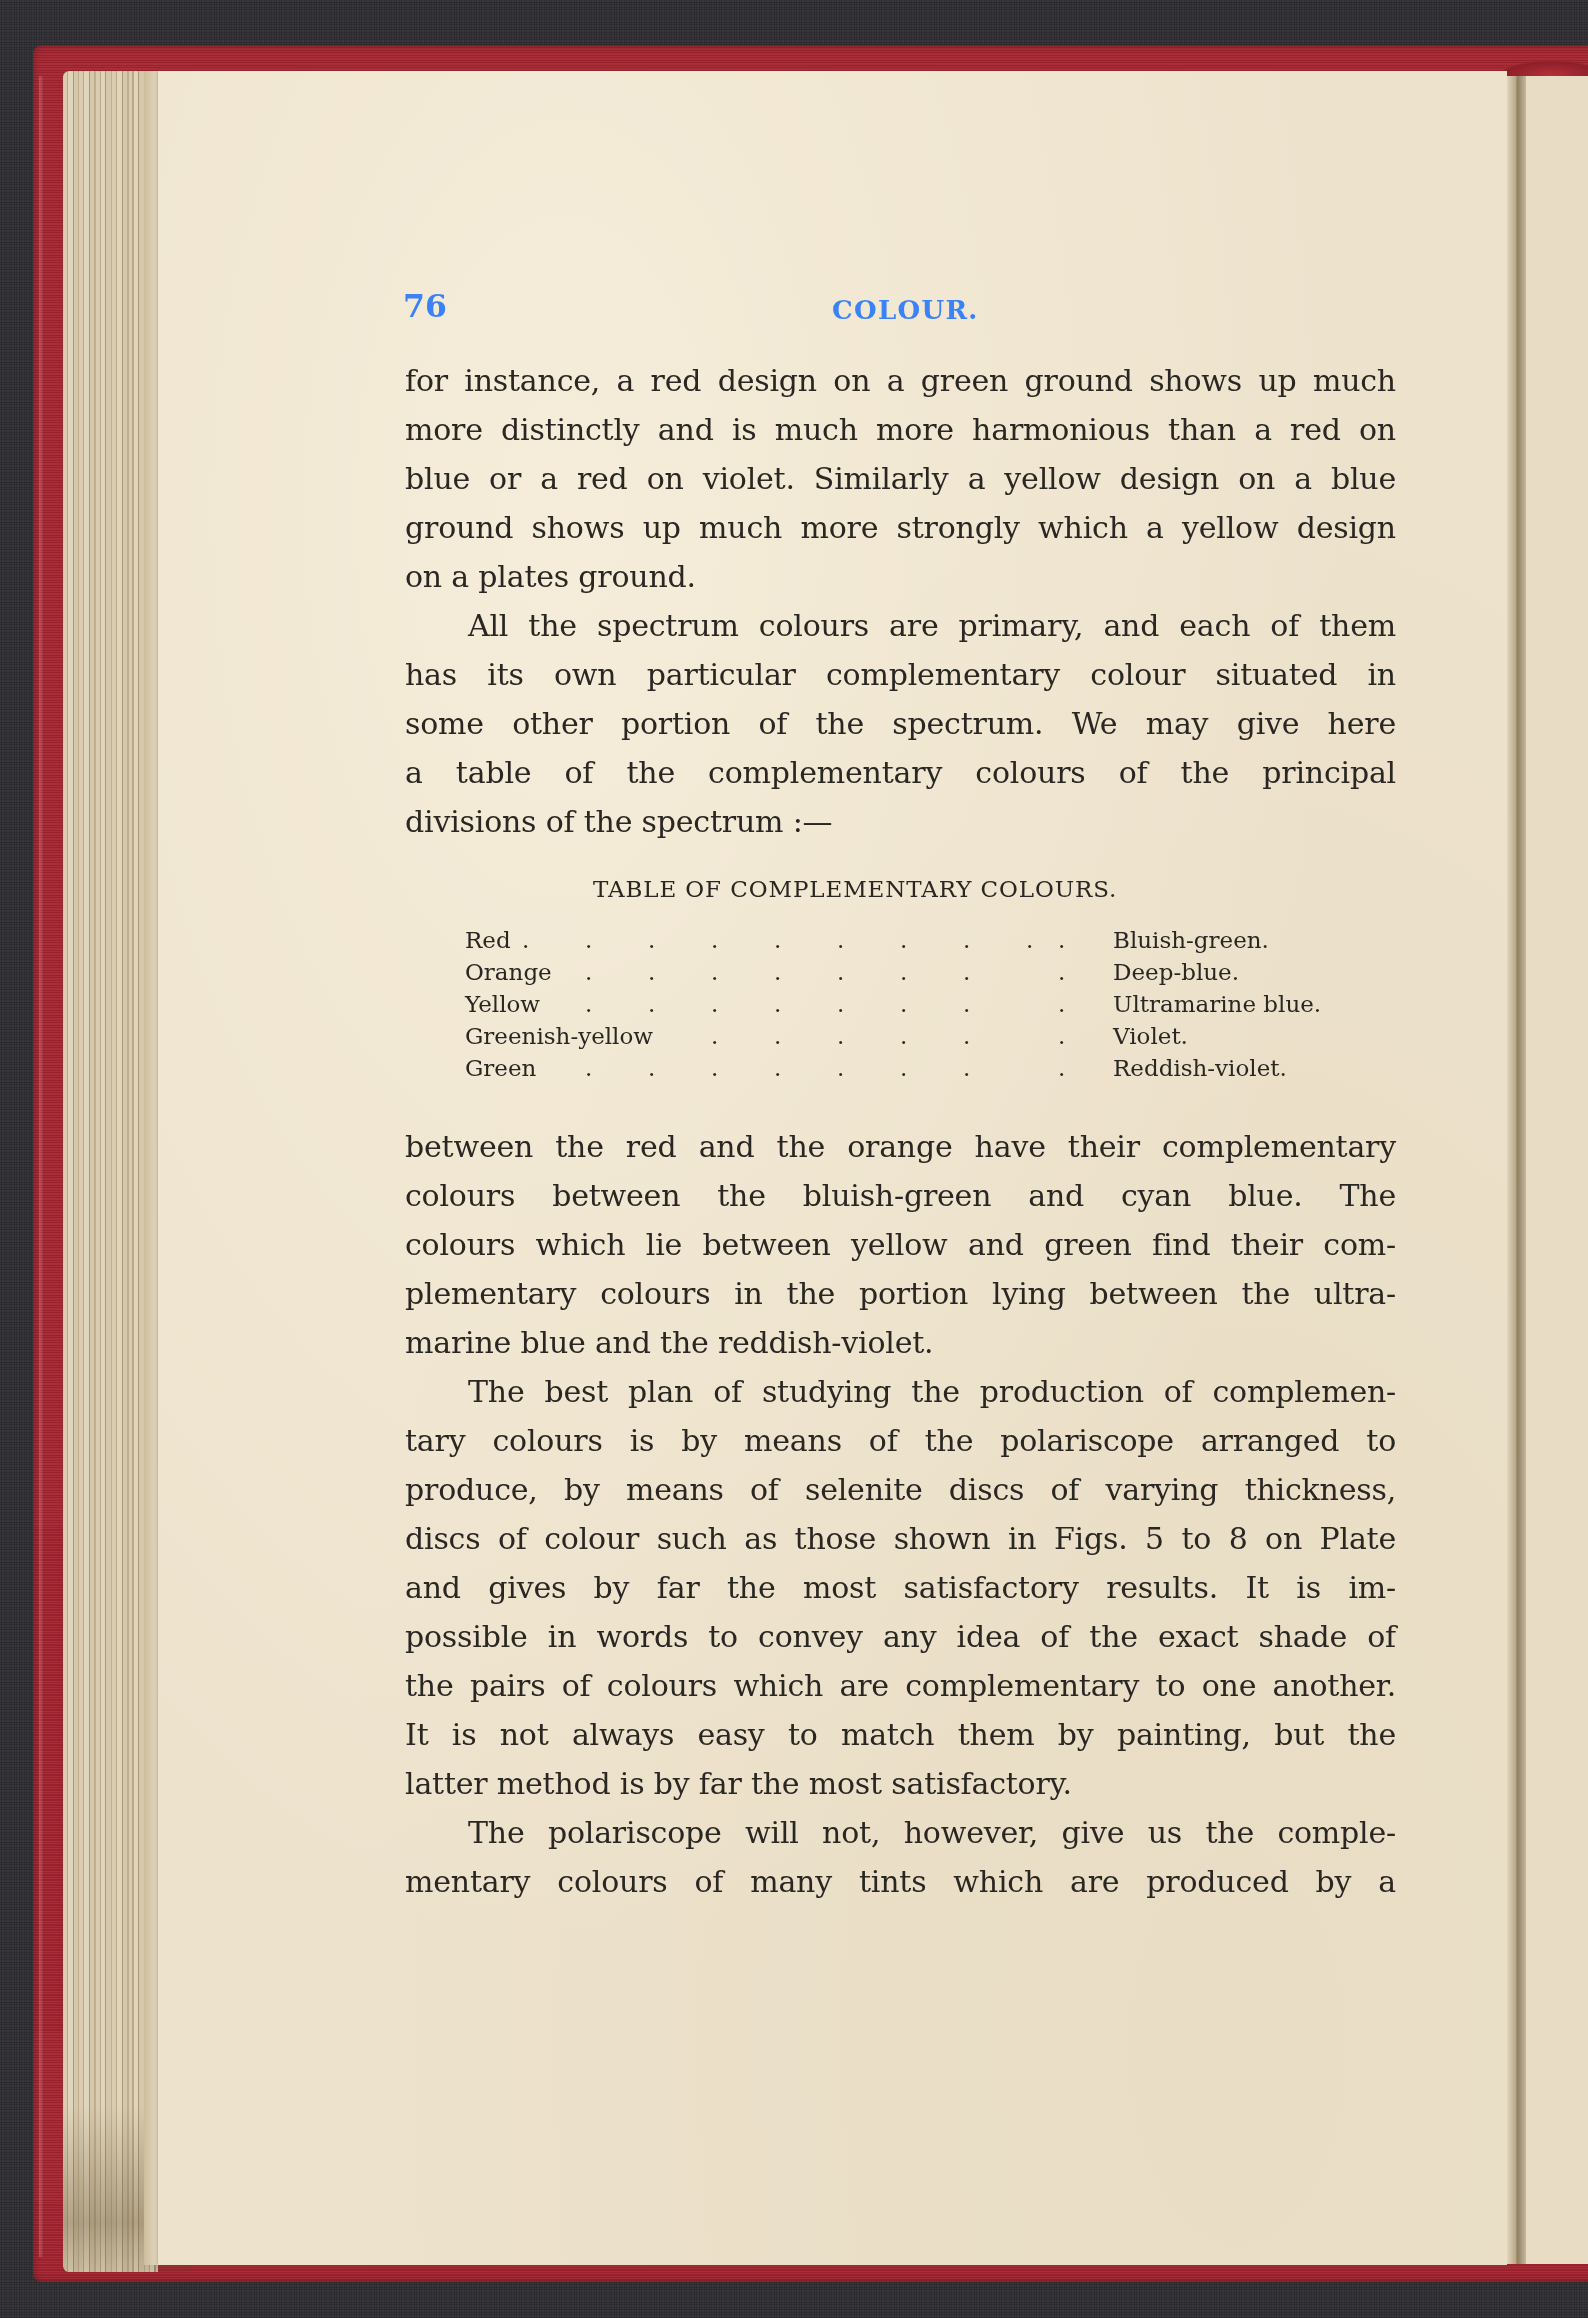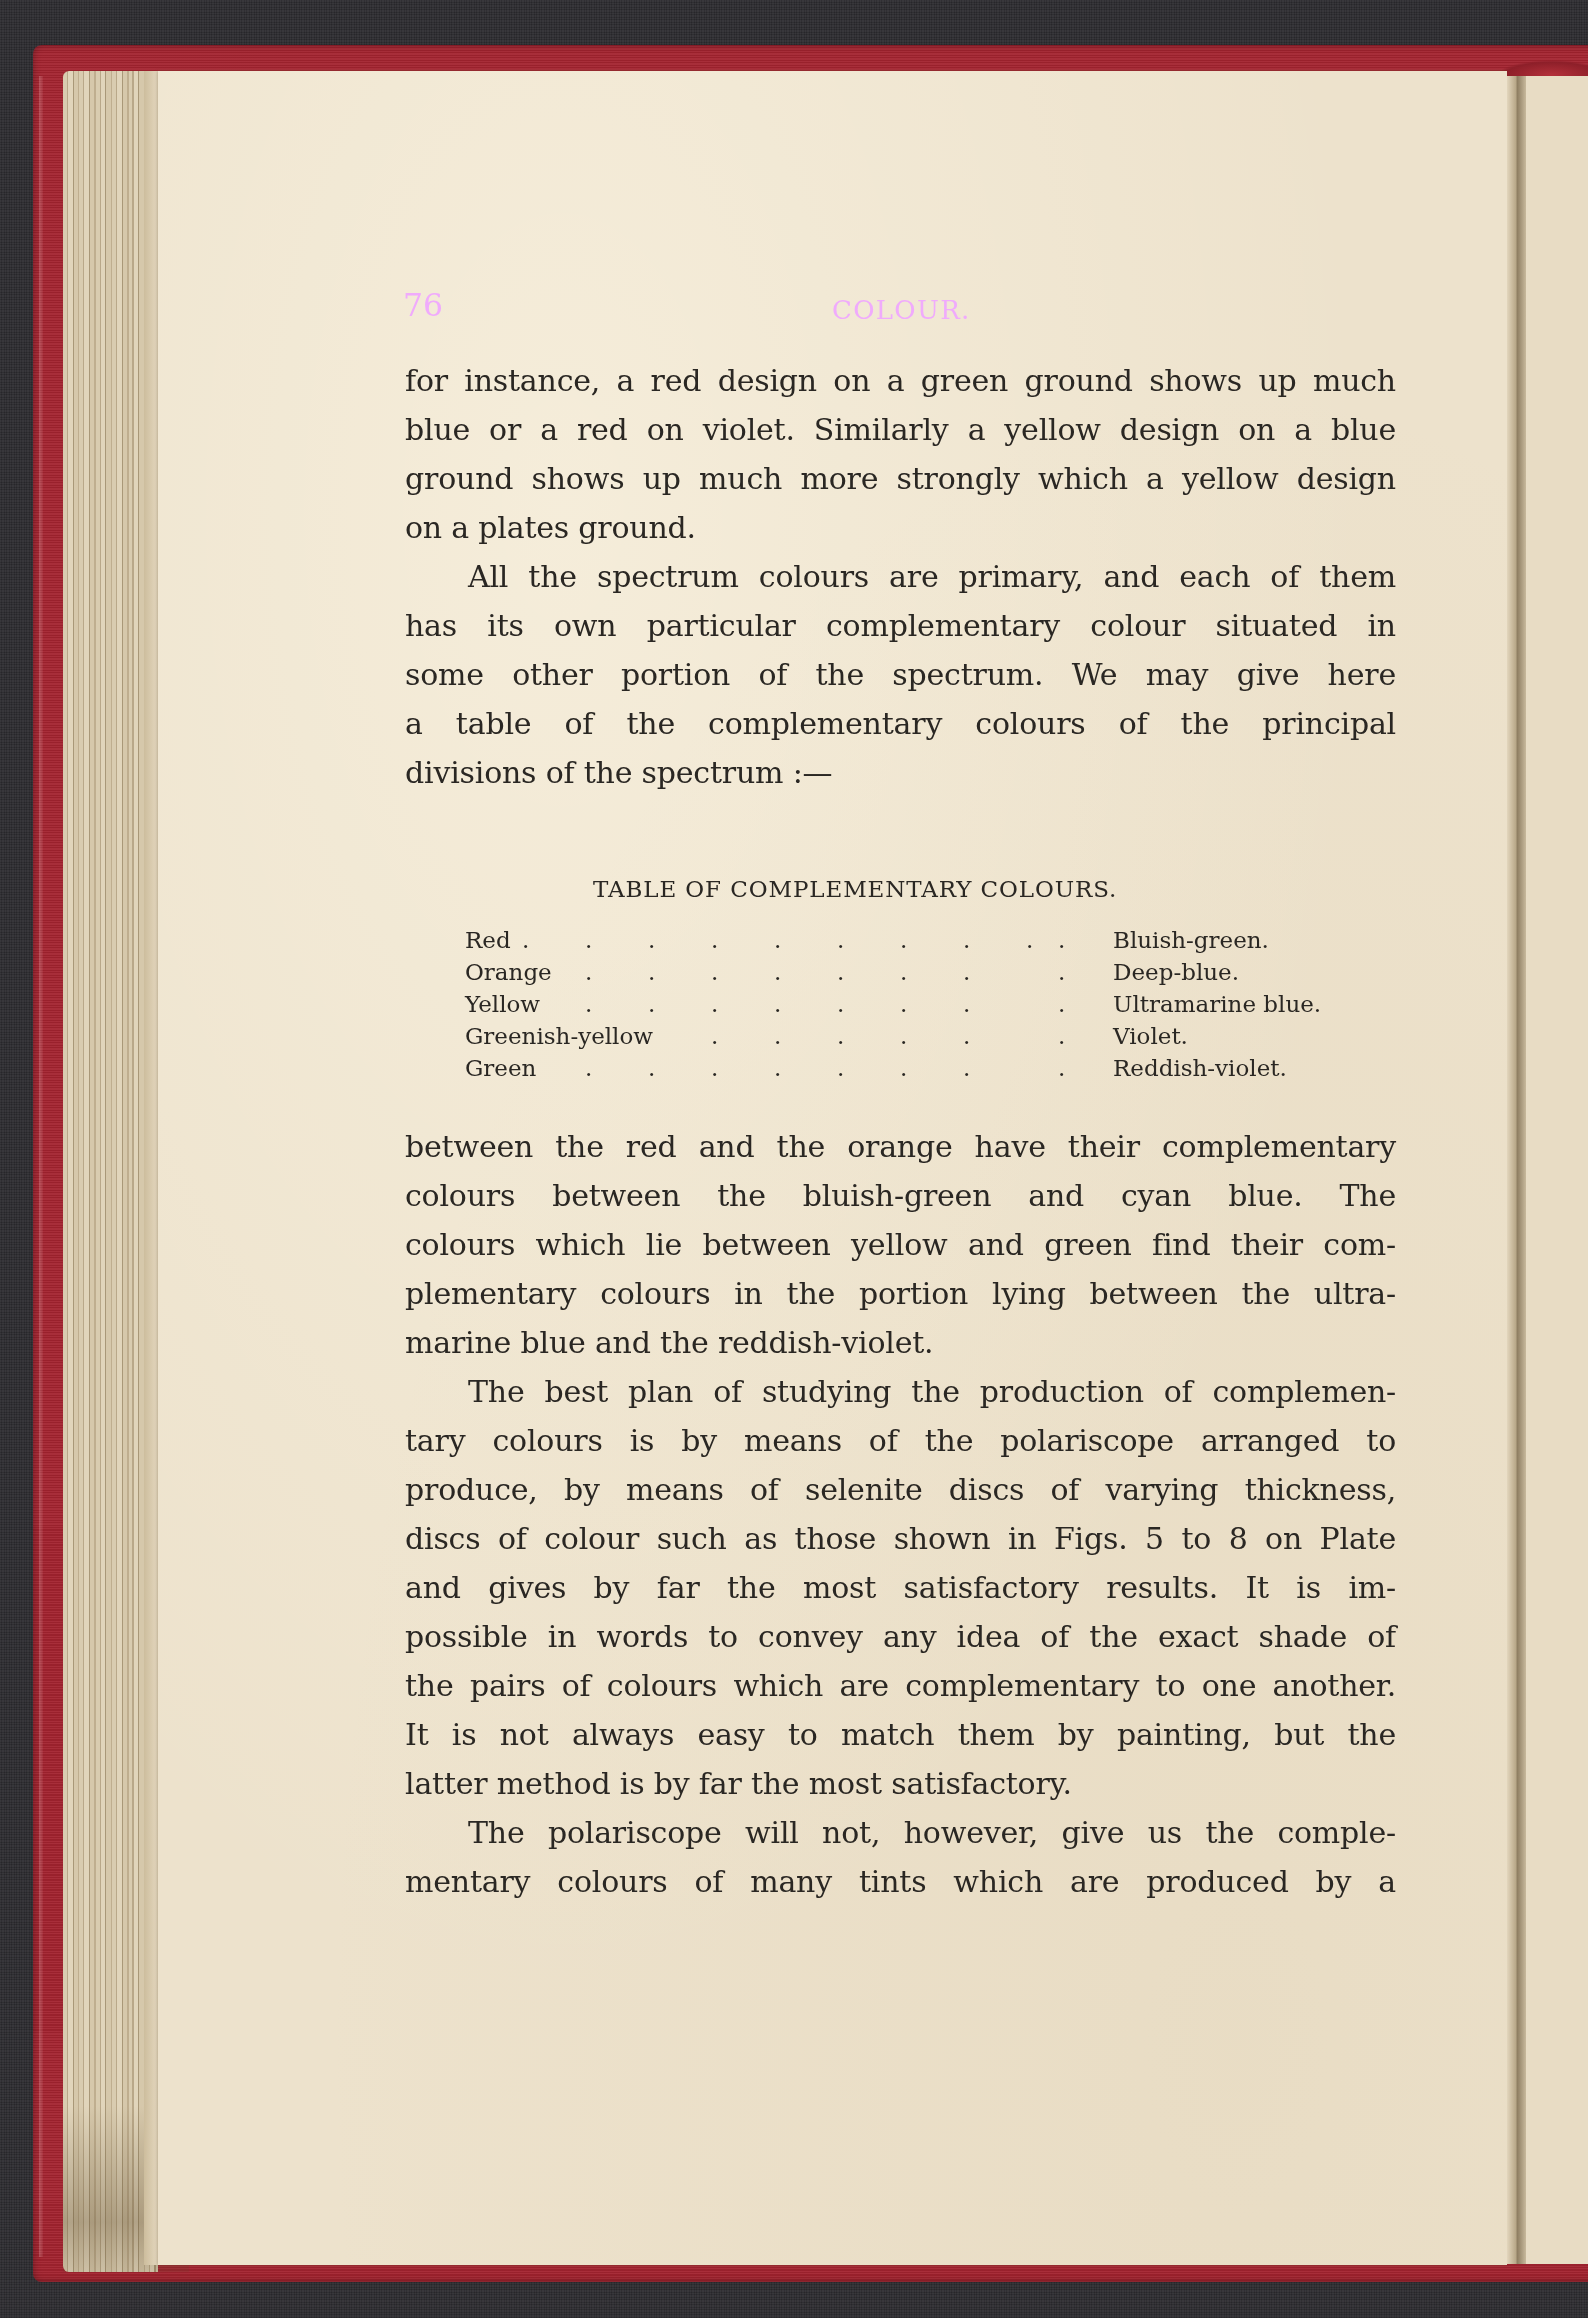--- a/index.html
+++ b/index.html
@@ -53,22 +53,23 @@
     background:linear-gradient(90deg, #e3d6bd 0%, #b9a98a 45%, #8f7f63 55%, #c8b99c 100%);
   }
   .next-page {
     position:absolute; left:1526px; top:76px; width:63px; height:2188px;
     background:#e8dcc4;
   }
   .top-fray { position:absolute; left:1497px; top:60px; width:91px; height:25px;
     background:radial-gradient(ellipse at 60% 60%, #b3303a 0%, #8d1f29 60%, rgba(0,0,0,0) 70%); }
 
   .text {
-    position:absolute; color:#f0abfc;
+    position:absolute; color:#3b82f6;
     font-family:"DejaVu Serif", serif;
+    font-weight:bold;
   }
   .folio { left:403px; top:287px; font-size:31.5px; }
   .running-head { left:832px; top:295px; font-size:26px; letter-spacing:1.3px; }
 
   .body {
     position:absolute; left:405px; width:991px; top:356px;
     font-size:30px; line-height:49px; color:#2a2723;
     letter-spacing:-0.2px;
   }
   .line { display:block; text-align:justify; text-align-last:justify; white-space:nowrap; height:49px; }
@@ -103,20 +104,21 @@
 <div class="page"></div>
 <div class="gutter"></div>
 <div class="next-page"></div>
 
 <div class="text folio">76</div>
 <div class="text running-head">COLOUR.</div>
 
 <div class="body">
   <div>
     <span class="line">for instance, a red design on a green ground shows up much</span>
+    <span class="line">more distinctly and is much more harmonious than a red on</span>
     <span class="line">blue or a red on violet.  Similarly a yellow design on a blue</span>
     <span class="line">ground shows up much more strongly which a yellow design</span>
     <span class="line last">on a plates ground.</span>
   </div>
   <div>
     <span class="line indent">All the spectrum colours are primary, and each of them</span>
     <span class="line">has its own particular complementary colour situated in</span>
     <span class="line">some other portion of the spectrum.  We may give here</span>
     <span class="line">a table of the complementary colours of the principal</span>
     <span class="line last">divisions of the spectrum :—</span>

